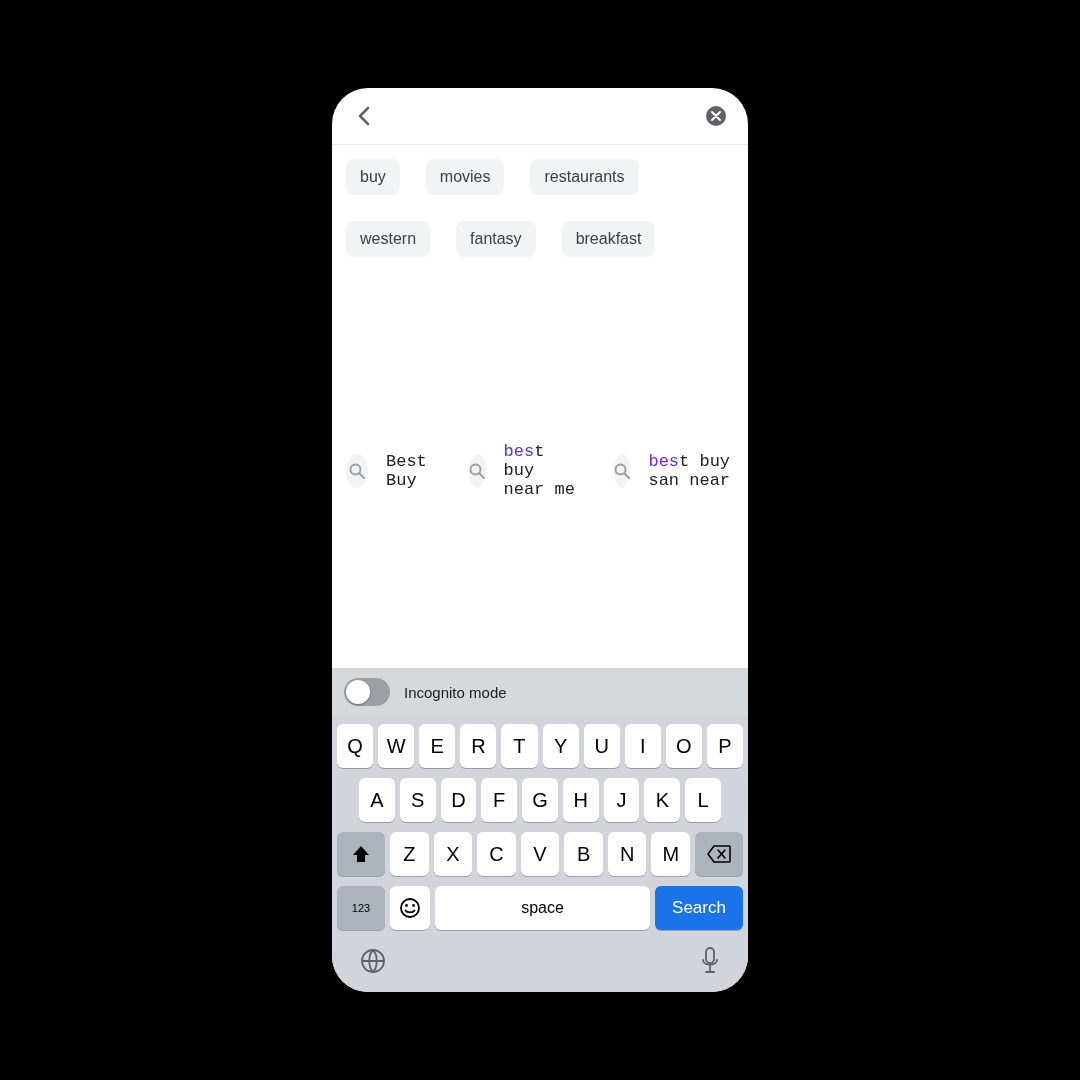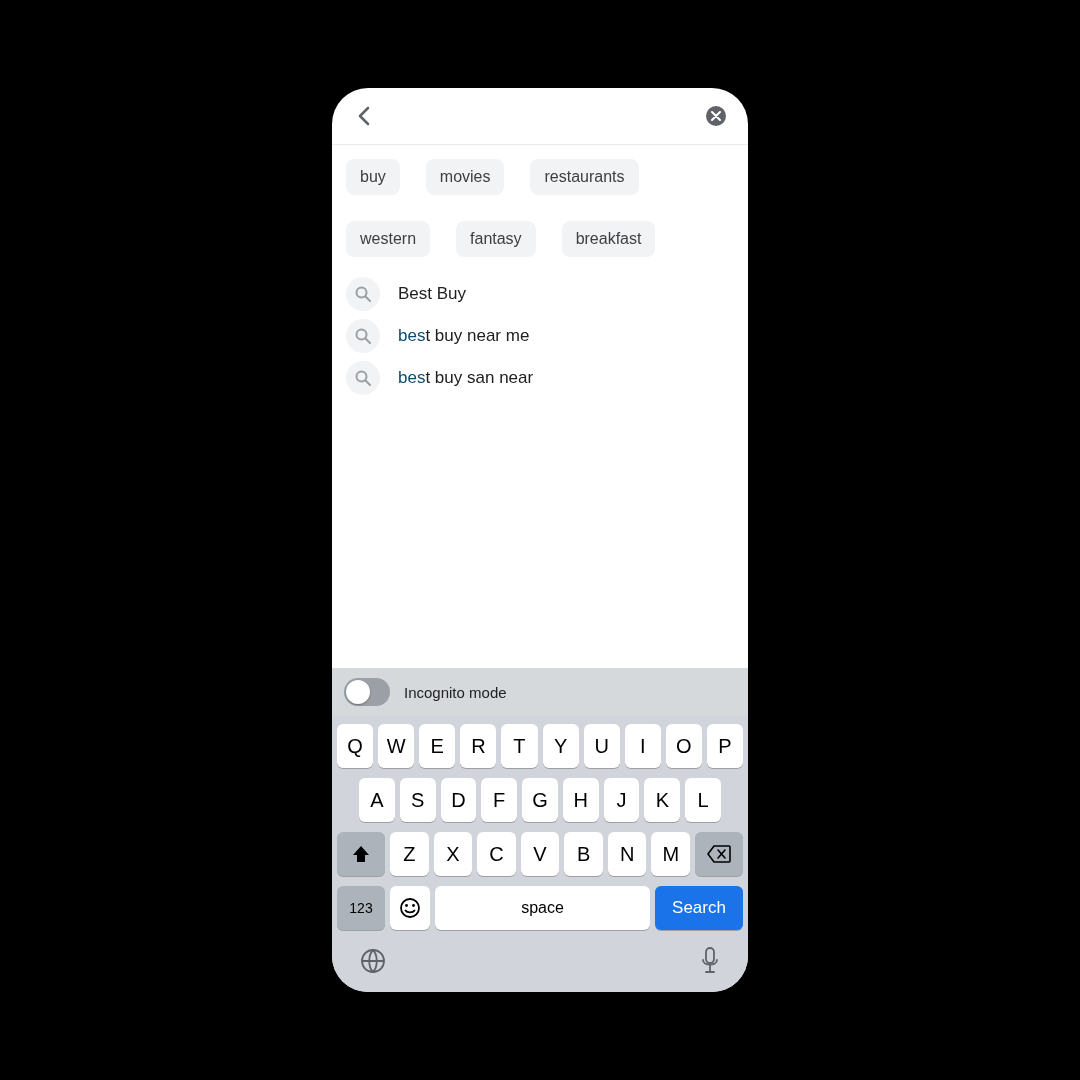--- a/index.html
+++ b/index.html
@@ -72,36 +72,37 @@
     border-radius: 8px;
     padding: 9px 14px;
     font-size: 16px;
     color: #3c4043;
     cursor: pointer;
   }
   .suggestions {
     padding: 10px 14px 4px;
     flex: 1;
     display:flex;
-    flex-direction:column;
-    gap: 8px;
+    flex-direction:row;
+    gap: 30px;
+    font-family: Liberation Mono, monospace;
   }
   .sugg-row {
     display: flex;
     align-items: center;
     gap: 18px;
     cursor: pointer;
   }
   .sugg-icon {
     width: 34px; height: 34px; border-radius: 50%;
     background: #f1f3f4;
     display:flex; align-items:center; justify-content:center;
   }
   .sugg-text { font-size: 17px; color:#202124; }
-  .sugg-text .typed { color:#0c4a6e; }
+  .sugg-text .typed { color:#6d28d9; }
   .sugg-text .bold { font-weight: 500; color:#202124; }
   .incognito-bar {
     height: 48px;
     background: #d6d9dc;
     display:flex;
     align-items:center;
     gap: 14px;
     padding: 0 12px;
   }
   .toggle {
@@ -134,21 +135,21 @@
     justify-content:center;
     font-size:20px;
     font-weight:400;
     color:#000;
     box-shadow: 0 1px 0 rgba(0,0,0,0.25);
     cursor:pointer;
   }
   .kbd-row2 { padding: 0 22px; }
   .key-special { background:#adb3bb; }
   .key-shift, .key-back { flex: 0 0 48px; }
-  .key-123 { flex:0 0 48px; font-size:14px; }
+  .key-123 { flex:0 0 48px; font-size:11px; }
   .key-emoji { flex:0 0 40px; }
   .key-space { flex: 1; font-size:16px; }
   .key-search {
     flex:0 0 88px; background:#1a73e8; color:#fff; font-size:17px;
   }
   .bottom-bar {
     background:#d1d5db;
     height:52px;
     display:flex;
     align-items:center;

